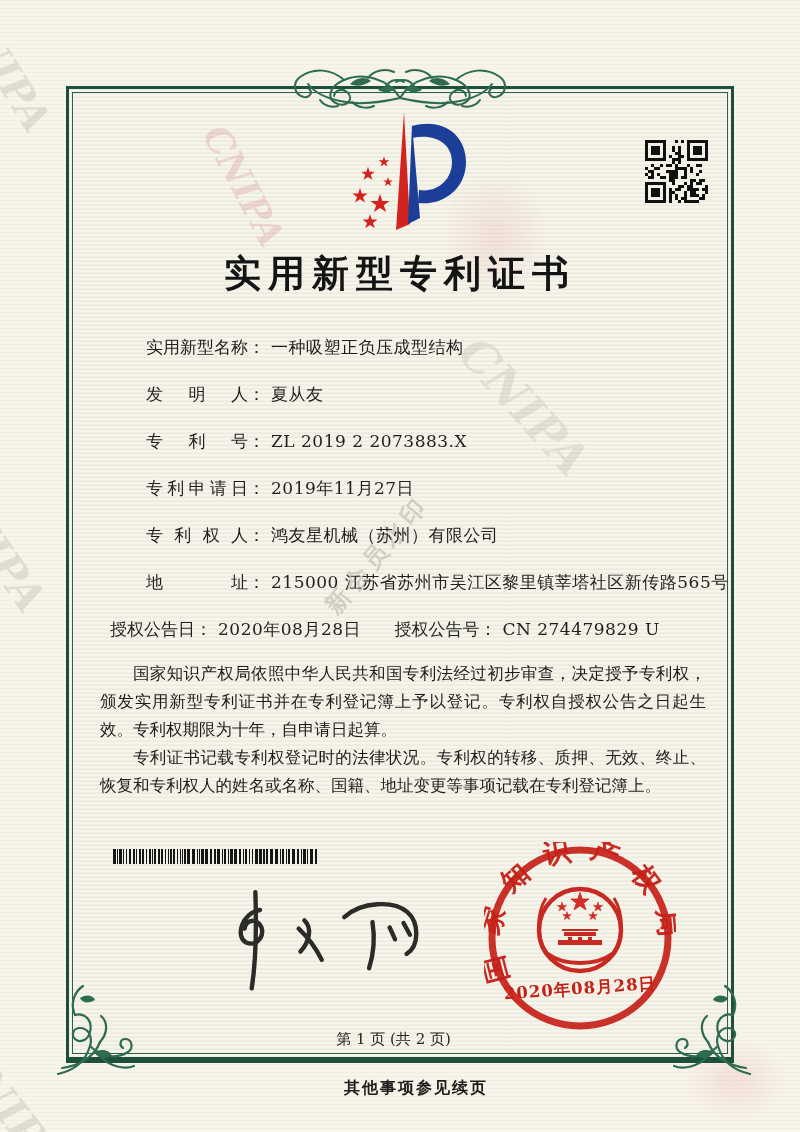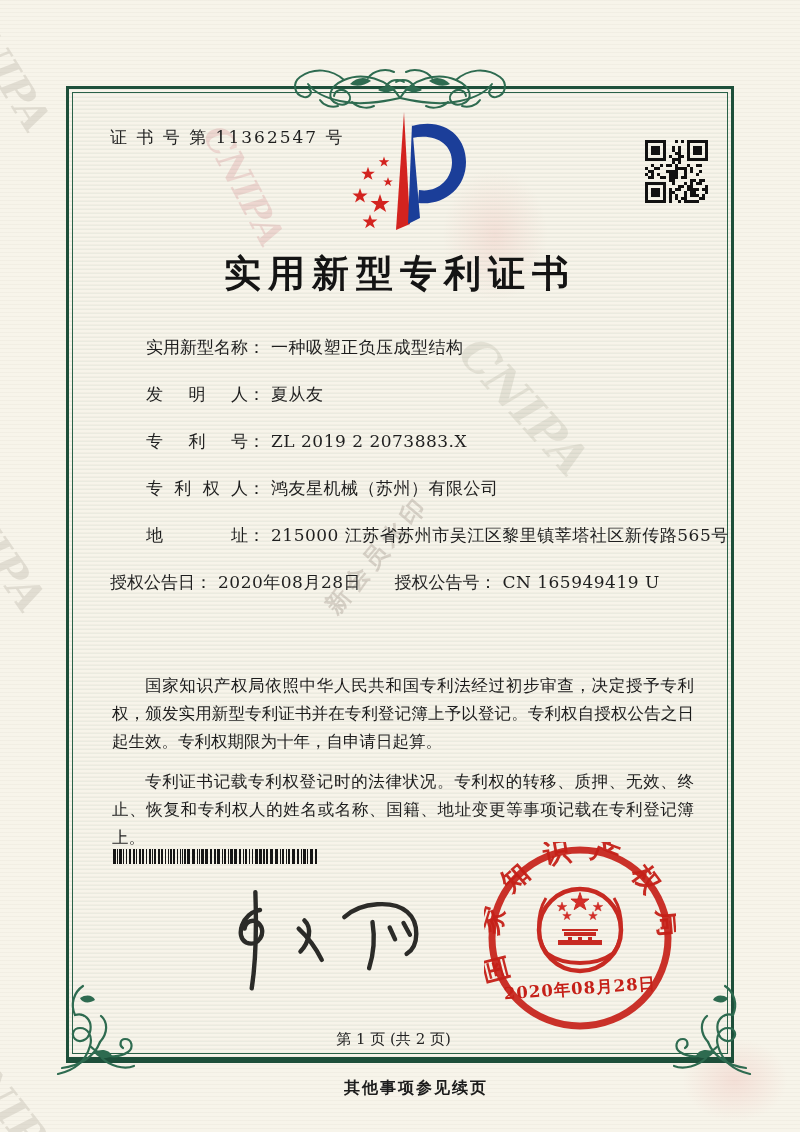--- a/index.html
+++ b/index.html
@@ -44,21 +44,21 @@
   .qr{position:absolute;left:645px;top:140px;width:63px;height:63px;}
   .title{position:absolute;left:0;top:249px;width:800px;text-align:center;
          font-size:37px;font-weight:700;letter-spacing:7px;color:#141414;}
   .fields{position:absolute;left:110px;top:336px;width:560px;}
   .frow{height:22px;margin-bottom:25px;white-space:nowrap;font-size:17px;}
   .flabel{display:inline-block;width:102px;text-align:justify;text-align-last:justify;vertical-align:bottom;margin-left:36px;}
   .fcolon{display:inline-block;margin-right:6px;}
   .fvalue{letter-spacing:0.5px;}
   .pair2{margin-left:28px;}
   .paras{position:absolute;left:100px;top:660px;width:606px;font-size:16.5px;line-height:28px;color:#1c1c1c;}
-  .paras p{margin:12px;text-indent:2em;text-align:justify;}
+  .paras p{margin:0;text-indent:2em;text-align:justify;}
   .barcode{position:absolute;left:113px;top:849px;width:206px;height:15px;}
   .signer{position:absolute;left:114px;top:898px;font-family:"DejaVu Sans","Liberation Sans",sans-serif;
           font-weight:700;font-size:18px;letter-spacing:3px;color:#2a2a2a;}
   .signer div{margin-bottom:14px;}
   .signature{position:absolute;left:205px;top:882px;transform:rotate(-2deg);}
   
   .seal{position:absolute;left:484px;top:842px;width:192px;height:192px;}
   .seal-date{position:absolute;left:0;top:136px;width:192px;text-align:center;
              color:#c52018;font-size:16.5px;font-weight:700;letter-spacing:1px;
              transform:rotate(-4deg);}
@@ -117,21 +117,20 @@
     <path d="M25,37 C20,26 24,14 33,8"></path>
     <path d="M50,64 C58,55 58,44 51,38"></path>
     <path d="M52,80 C60,88 74,92 84,88"></path>
     <path fill="#2e6b50" stroke="none" d="M44,74 C52,70 60,72 62,78 C55,82 47,80 44,74 Z"></path>
     <path fill="#2e6b50" stroke="none" d="M30,20 C36,16 43,17 45,22 C39,26 32,25 30,20 Z"></path>
   </g>
 </svg>
 
 <div class="content">
 
-  <div class="cert-no">证 书 号 第 11362547 号</div>
 
   <svg class="logo" width="124" height="126" viewBox="0 0 124 126">
     <defs>
       <path id="lstar" d="M0,-10 L2.35,-3.09 9.51,-3.09 3.8,1.18 6.18,8.09 0,4 -6.18,8.09 -3.8,1.18 -9.51,-3.09 -2.35,-3.09 Z" fill="#d3231f"></path>
     </defs>
     <polygon points="58,2 50,120 64,114" fill="#d3231f"></polygon>
     <polygon points="66,14 62,114 74,108" fill="#1b3e99"></polygon>
     <path d="M66,16 C98,7 120,26 120,52 C120,79 97,96 72,93 L73,80 C91,83 106,70 106,52 C106,33 88,23 66,28 Z" fill="#1b3e99"></path>
     <use href="#lstar" transform="translate(38,52) scale(0.55)"></use>
     <use href="#lstar" transform="translate(22,64) scale(0.72)"></use>
@@ -151,28 +150,31 @@
     <div class="frow">
       <span class="flabel">实用新型名称</span><span class="fcolon">：</span><span class="fvalue">一种吸塑正负压成型结构</span>
     </div>
     <div class="frow">
       <span class="flabel">发明人</span><span class="fcolon">：</span><span class="fvalue">夏从友</span>
     </div>
     <div class="frow">
       <span class="flabel">专利号</span><span class="fcolon">：</span><span class="fvalue">ZL 2019 2 2073883.X</span>
     </div>
     <div class="frow">
+      <span class="flabel">专利申请日</span><span class="fcolon">：</span><span class="fvalue">2019年11月27日</span>
+    </div>
+    <div class="frow">
       <span class="flabel">专利权人</span><span class="fcolon">：</span><span class="fvalue">鸿友星机械（苏州）有限公司</span>
     </div>
     <div class="frow">
       <span class="flabel">地址</span><span class="fcolon">：</span><span class="fvalue">215000 江苏省苏州市吴江区黎里镇莘塔社区新传路565号</span>
     </div>
     <div class="frow">
       <span>授权公告日</span><span class="fcolon">：</span><span class="fvalue">2020年08月28日</span>
-      <span class="pair2">授权公告号</span><span class="fcolon">：</span><span class="fvalue">CN 165949419 U</span>
+      <span class="pair2">授权公告号</span><span class="fcolon">：</span><span class="fvalue">CN 274479829 U</span>
     </div>
   </div>
 
   <div class="paras">
     <p>国家知识产权局依照中华人民共和国专利法经过初步审查，决定授予专利权，颁发实用新型专利证书并在专利登记簿上予以登记。专利权自授权公告之日起生效。专利权期限为十年，自申请日起算。</p>
     <p>专利证书记载专利权登记时的法律状况。专利权的转移、质押、无效、终止、恢复和专利权人的姓名或名称、国籍、地址变更等事项记载在专利登记簿上。</p>
   </div>
 
   <svg class="barcode" id="barcode-svg" viewBox="0 0 206 15" preserveAspectRatio="none">
       <rect x="0" y="0" width="3" height="15" fill="#161616"></rect>

